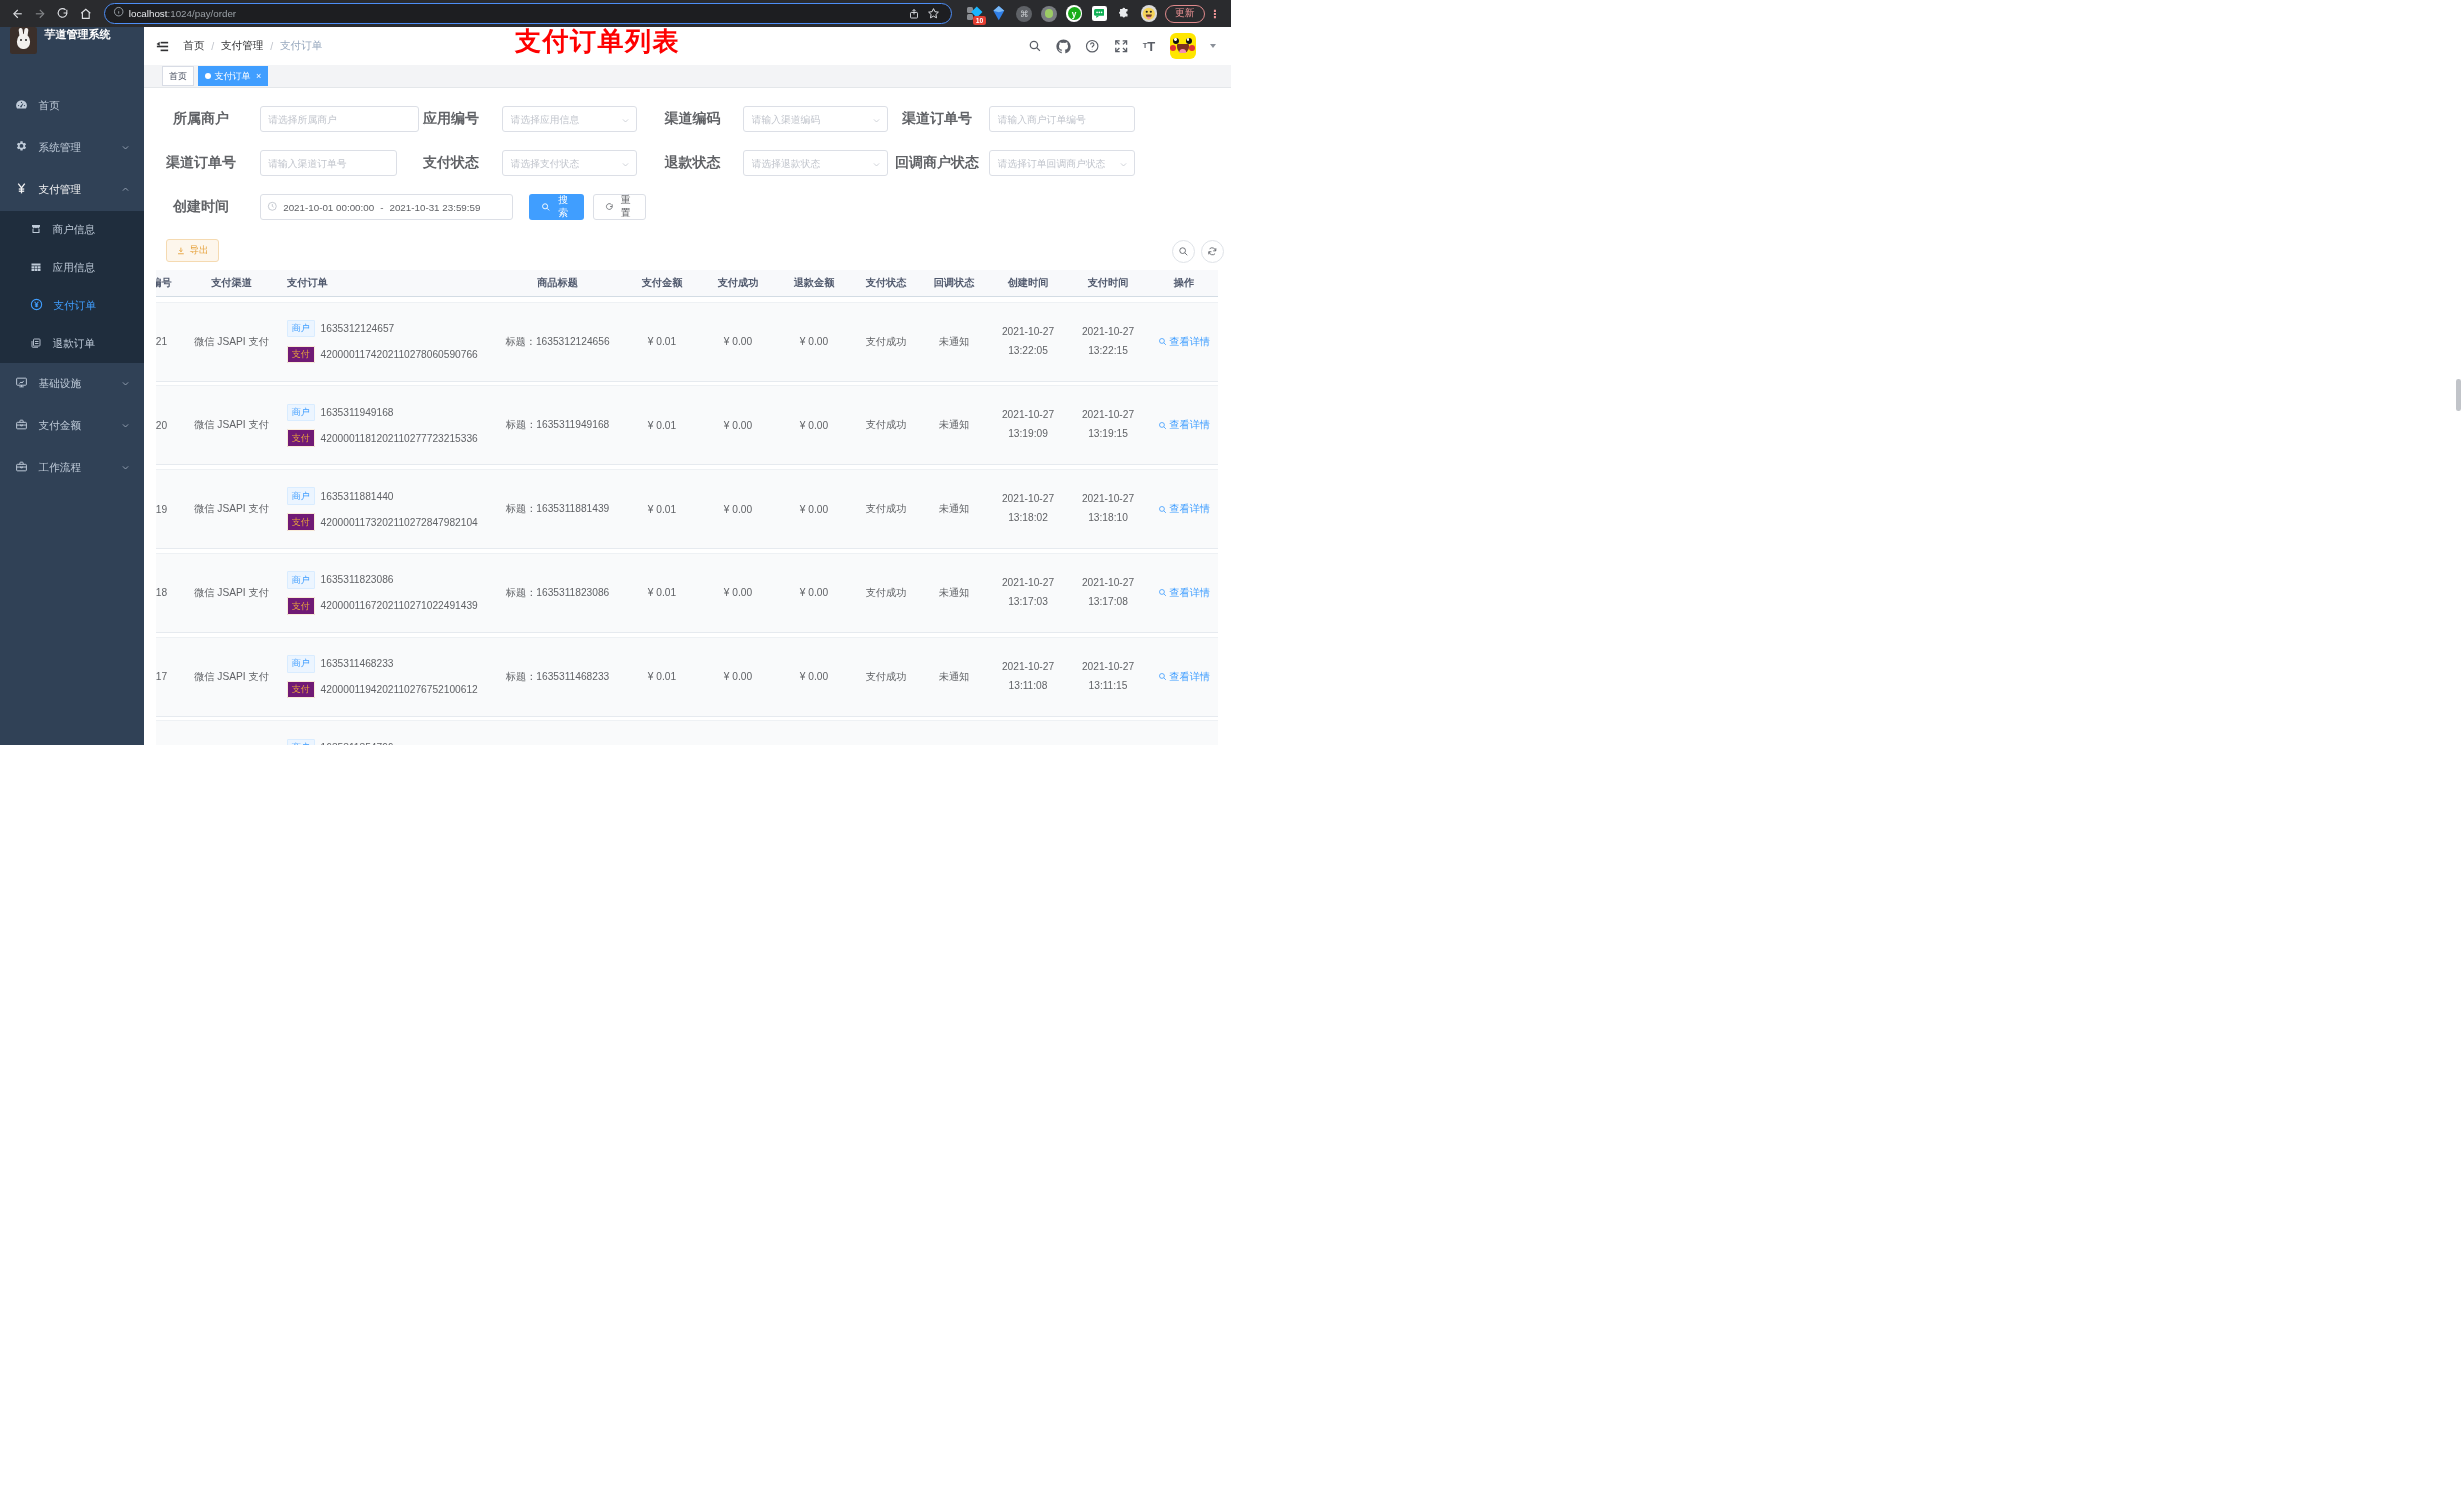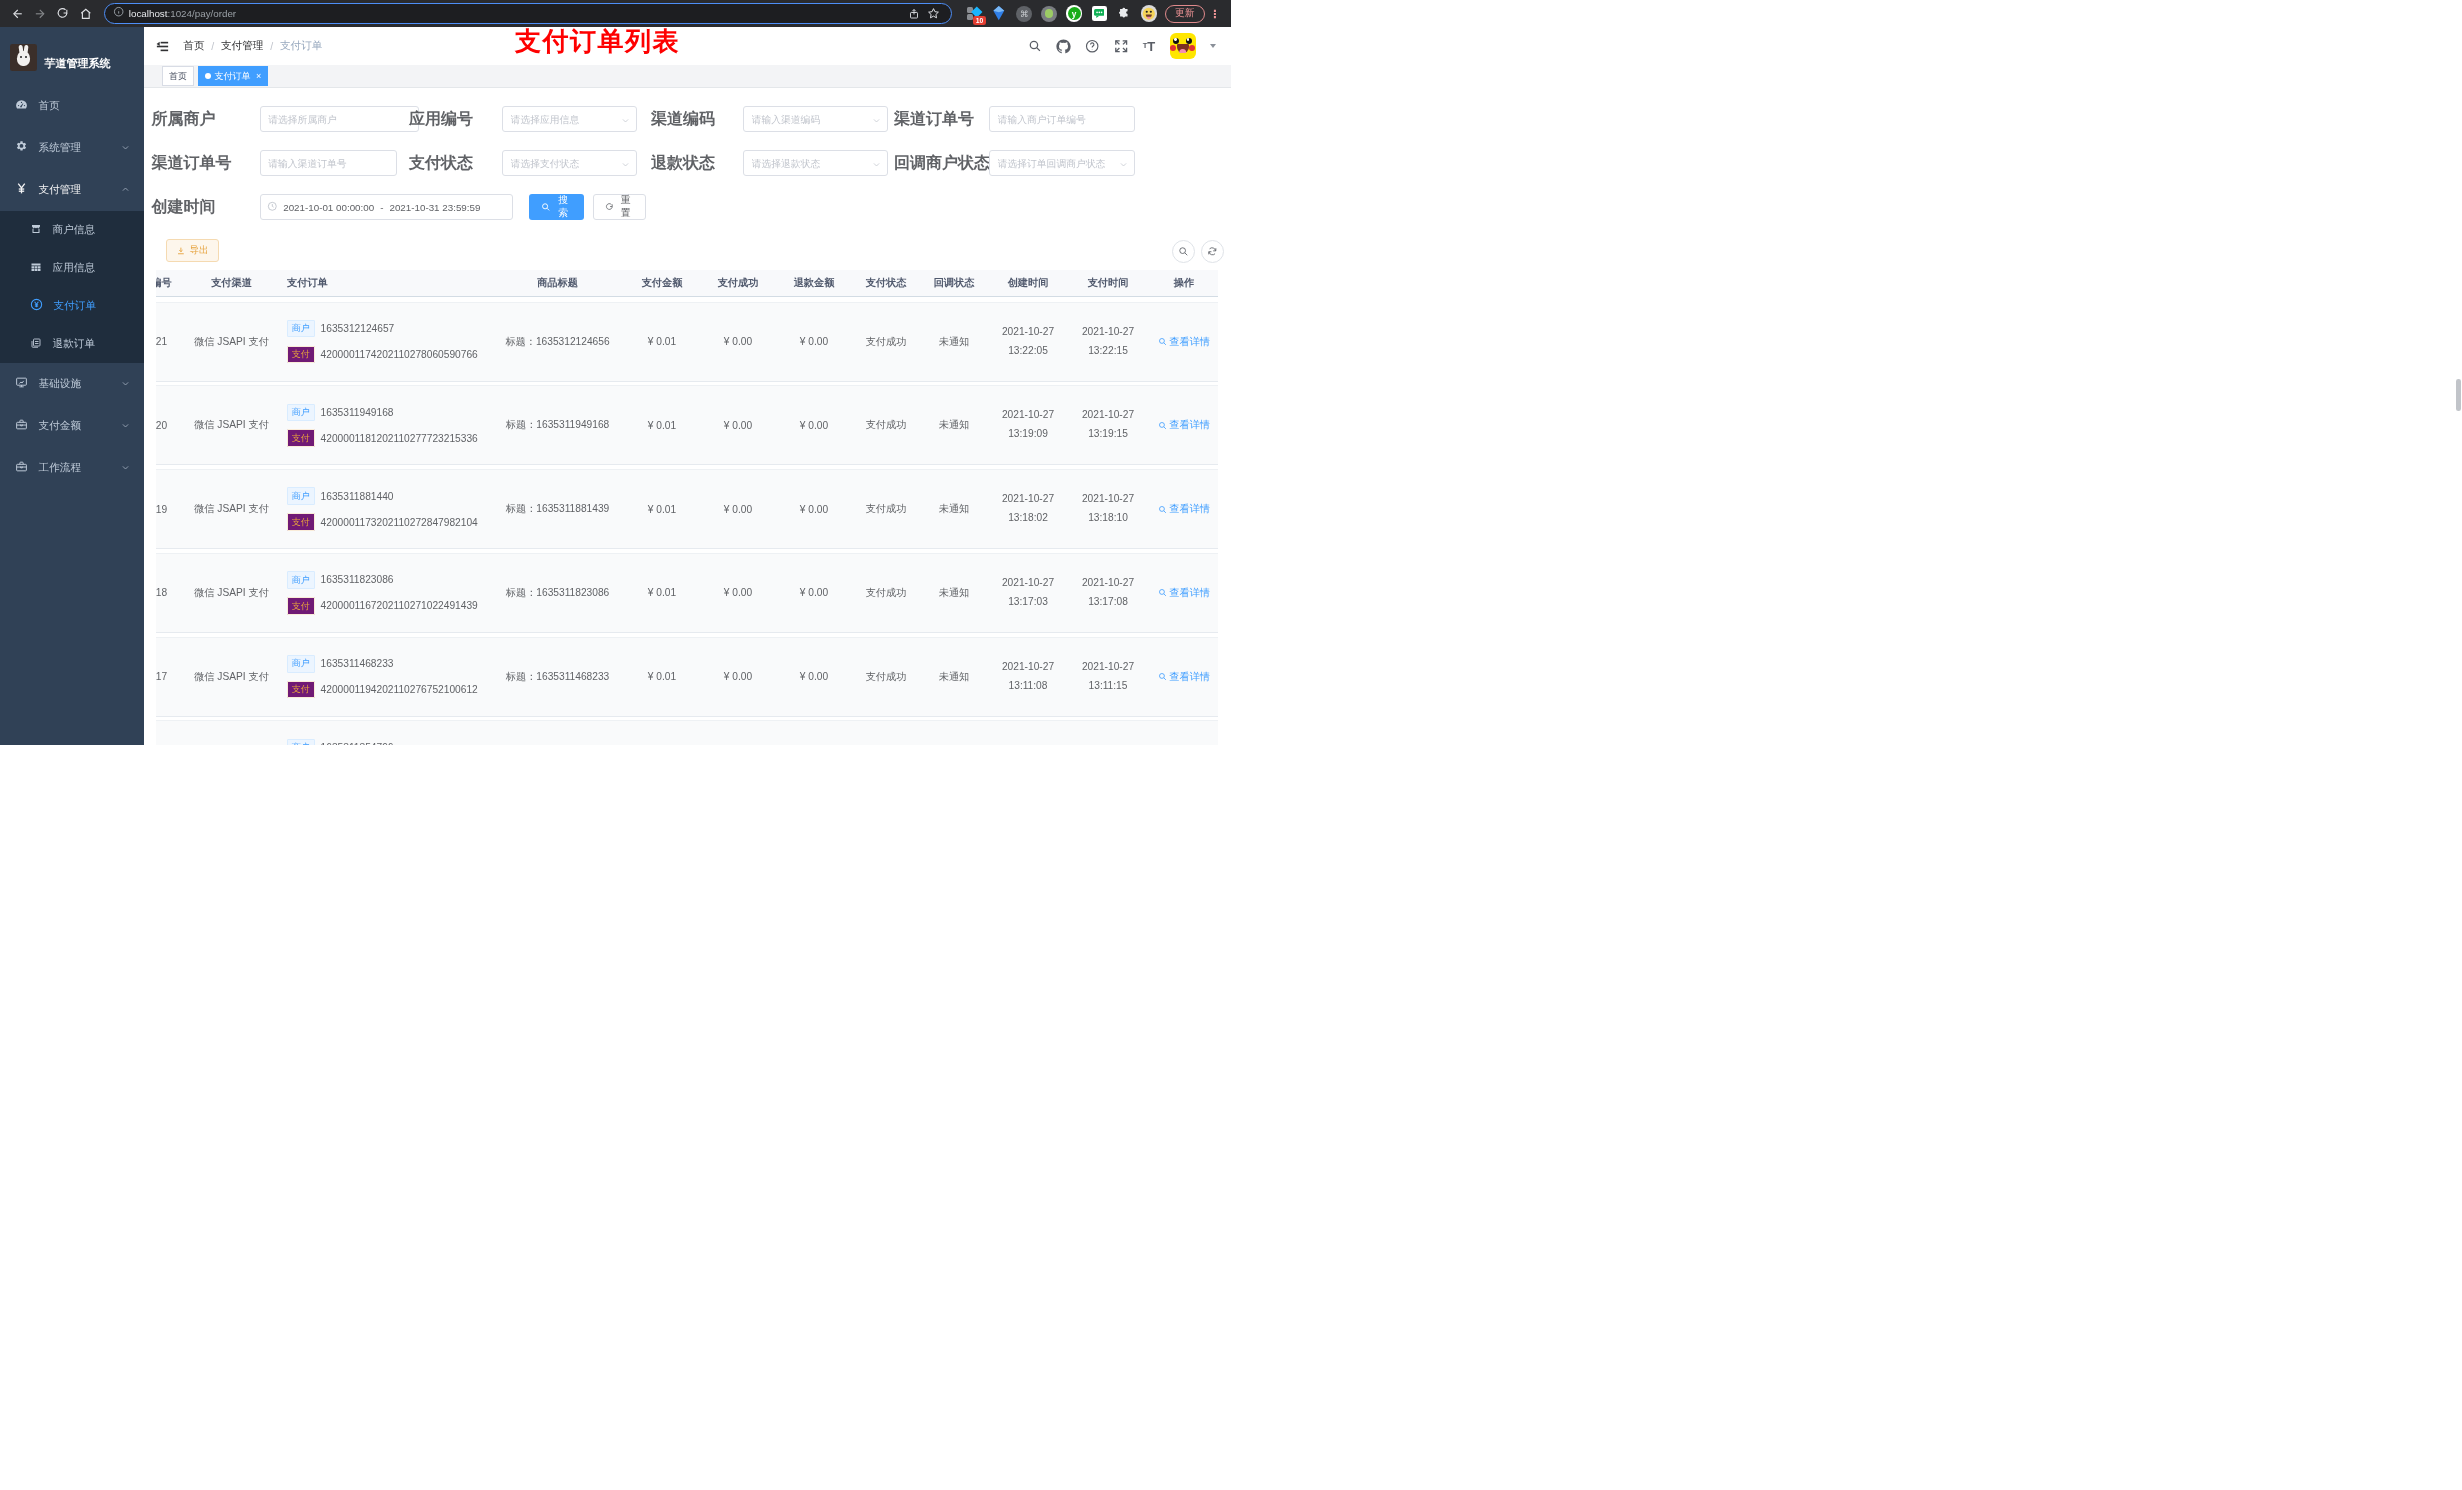--- a/index.html
+++ b/index.html
@@ -24,21 +24,21 @@
   .diam { position:absolute; width:7.6px; height:7.6px; background:#19b5fe; transform:rotate(45deg); right:1.5px; top:3px; }
   .circle-ic { width:16px; height:16px; border-radius:50%; display:flex; align-items:center; justify-content:center;
     font-size:8.3px; color:#cfd2d6; }
   .update-btn { border:1.5px solid #e08a8c; color:#ef9496; border-radius:10.6px; font-size:9.8px;
     padding:1.5px 9px; white-space:nowrap; background:transparent; }
   .dots { color:#ef9496; font-size:11.4px; letter-spacing:0; padding:0 3px 0 1.5px; font-weight:700; }
 
   
   .shell { display:flex; height:718px; }
   .sidebar { width:144px; background:#304156; color:#bfcbd9; flex:0 0 auto; display:flex; flex-direction:column; }
-  .logo-row { height:44px; display:flex; align-items:flex-end; padding-left:9.8px; gap:7.6px; }
+  .logo-row { height:44px; display:flex; align-items:flex-start; padding-left:9.8px; gap:7.6px; }
   .logo-img { width:27px; height:27px; border-radius:2.3px; background:#3b2f2a; position:relative; overflow:hidden; }
   .logo-img .bun { position:absolute; left:6.8px; top:6.8px; width:13.6px; height:15px; background:#f2f0ee; border-radius:50% 50% 45% 45%; }
   .logo-img .ear1,.logo-img .ear2 { position:absolute; width:3.8px; height:9px; background:#f2f0ee; border-radius:2.3px; top:0.8px; }
   .logo-img .ear1 { left:9px; transform:rotate(-8deg); }
   .logo-img .ear2 { left:14.4px; transform:rotate(8deg); }
   .logo-img .eye1,.logo-img .eye2 { position:absolute; width:2.3px; height:2.3px; background:#222; border-radius:50%; top:12px; }
   .logo-img .eye1 { left:9.8px; } .logo-img .eye2 { left:15px; }
   .logo-title { color:#fff; font-size:11px; font-weight:700; white-space:nowrap; }
   .menu { margin-top:13.6px; }
   .mi { height:42px; display:flex; align-items:center; padding:0 13.6px 0 15px; gap:10.6px; font-size:10.6px; cursor:pointer; position:relative; }
@@ -82,21 +82,21 @@
     padding-left:18px; gap:3.8px; }
   .tag-item { height:19.7px; display:flex; align-items:center; padding:0 6px; font-size:9px; background:#fff;
     border:0.8px solid #d8dce5; color:#495060; cursor:pointer; gap:3.8px; }
   .tag-item.active { background:#409eff; border-color:#409eff; color:#fff; }
   .tag-dot { width:6px; height:6px; border-radius:50%; background:#fff; }
   .tag-close { font-size:9px; line-height:1; padding-left:1.5px; }
 
   
   .content { position:relative; flex:1; background:#fff; min-height:0; }
   .fgroup { position:absolute; display:flex; align-items:center; }
-  .flabel { font-size:16px; color:#606266; font-weight:600; text-align:left; flex:0 0 auto; padding-right:9px; white-space:nowrap; }
+  .flabel { font-size:14px; color:#606266; font-weight:600; text-align:center; flex:0 0 auto; padding-right:9px; white-space:nowrap; }
   .inputwrap { position:relative; }
   .fin { height:26px; border:0.8px solid #dcdfe6; border-radius:3px; font-size:9.8px; color:#606266;
     padding:0 7.6px; width:100%; outline:none; background:#fff; font-family:inherit; }
   .fin::placeholder { color:#c0c4cc; }
   .sel-caret { position:absolute; right:6.8px; top:8.3px; pointer-events:none; }
   .datebox { height:26px; border:0.8px solid #dcdfe6; border-radius:3px; display:flex; align-items:center;
     padding:0 6px; gap:6px; font-size:9.8px; color:#606266; white-space:nowrap; overflow:hidden; }
   .btn { height:26px; border-radius:3px; font-size:9.8px; display:inline-flex; align-items:center; justify-content:center;
     gap:3.8px; cursor:pointer; border:0.8px solid transparent; padding:0 10.6px; font-family:inherit; }
   .btn-primary { background:#409eff; color:#fff; }

